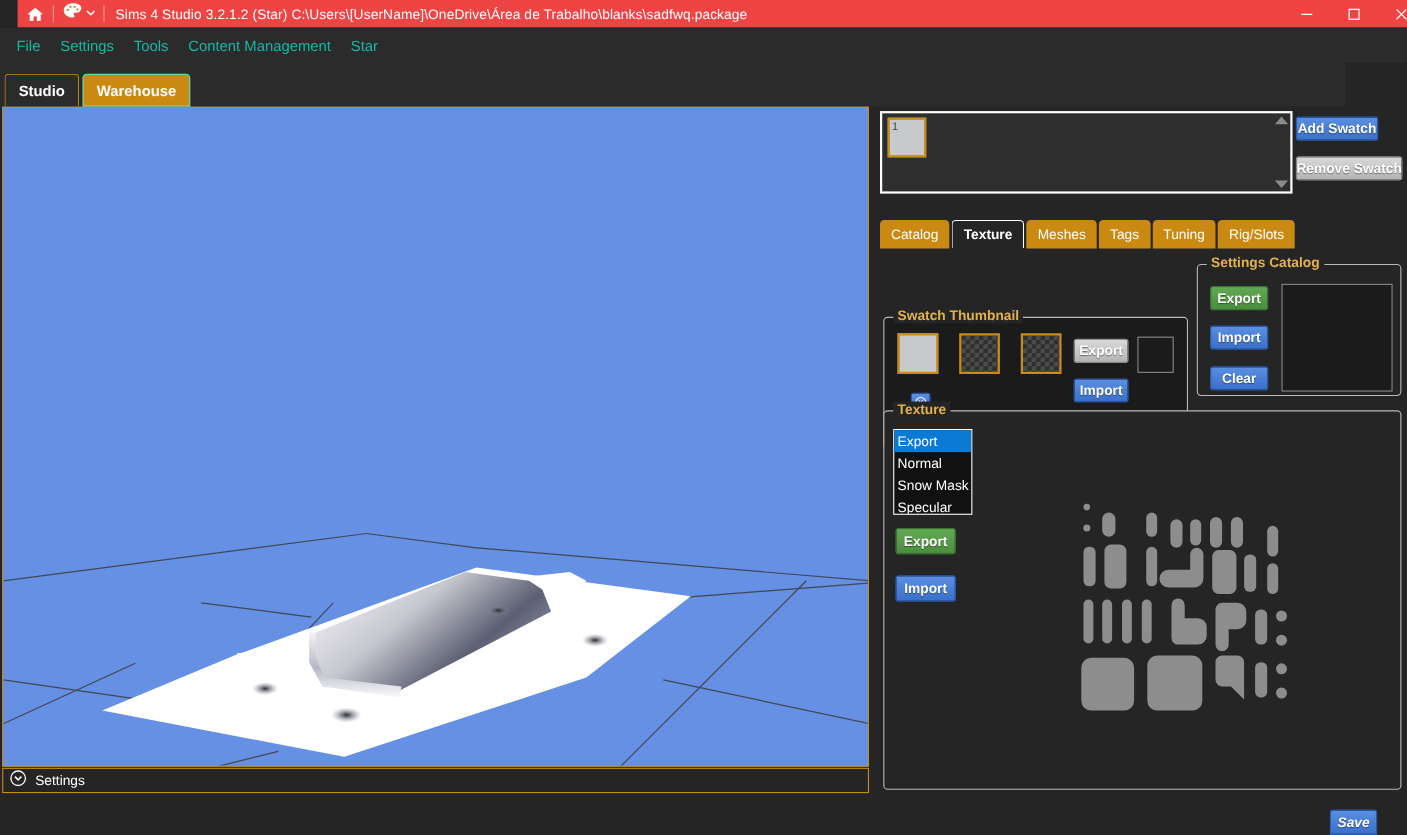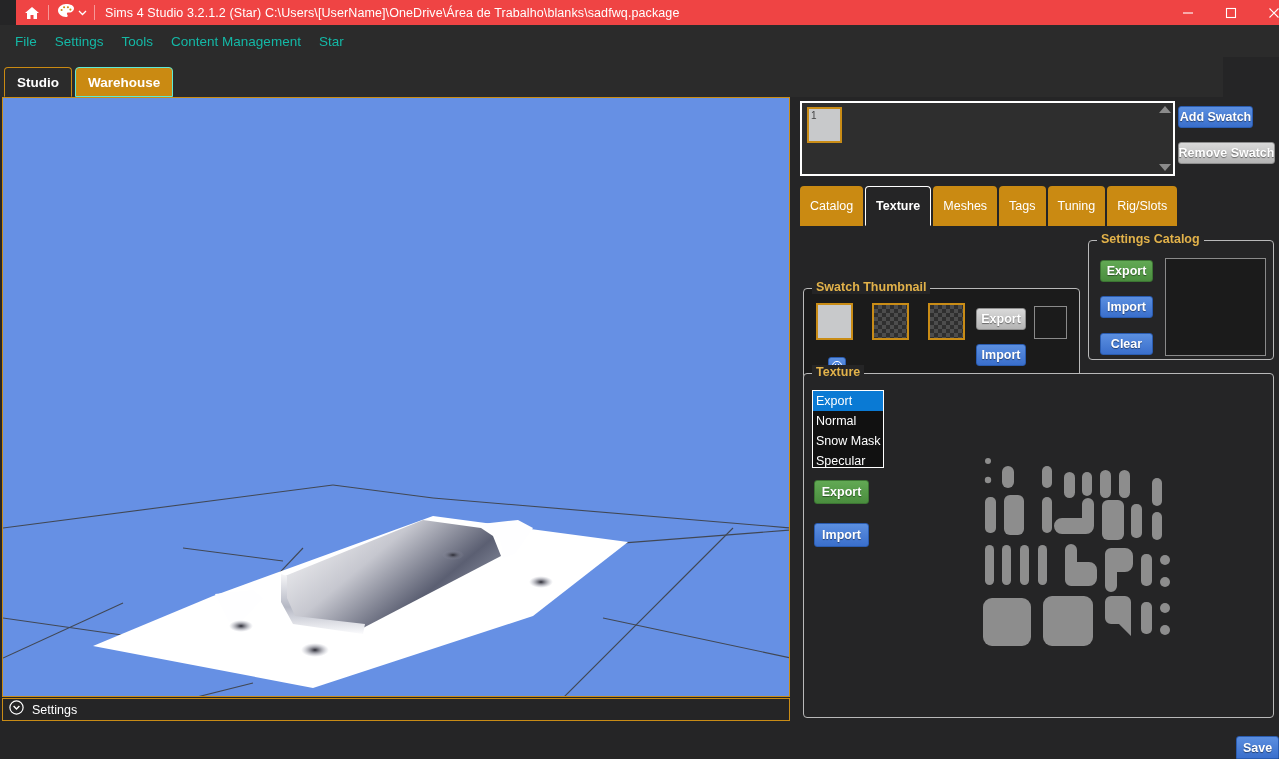--- a/index.html
+++ b/index.html
@@ -105,21 +105,21 @@
     background:linear-gradient(#d9d9d9,#b4b4b4); border:1px solid #8d8d8d;
     color:#ffffff; text-shadow:0 1px 1px rgba(80,80,80,.8);
   }
 
   .btn-addswatch { position:absolute; left:383px; top:9px; width:75px; height:22px; }
   .btn-remswatch { position:absolute; left:383px; top:45px; width:97px; height:22px; }
 
   
   .sectabs { position:absolute; left:5px; top:101px; width:474px; height:28px; display:flex; align-items:flex-end; }
   .stab {
-    height:40px; padding:0 10px; display:flex; align-items:center;
+    height:26px; padding:0 10px; display:flex; align-items:center;
     font-size:12.5px; color:#ffffff; background:#ca8a12;
     border-radius:4px 4px 0 0; margin-right:2px;
   }
   .stab.active {
     background:#252526; border:1px solid #ffffff; border-bottom:1px solid #252526;
     font-weight:bold;
   }
 
   .groupbox { position:absolute; border:1px solid #b9b9b9; border-radius:4px; }
   .gb-legend {
@@ -151,21 +151,21 @@
     position:absolute; left:8px; top:16px; width:72px; height:78px;
     background:#111111; border:1px solid #ffffff; overflow:hidden;
   }
   .texlist-item {
     height:20px; line-height:20px; padding-left:3px; font-size:12.5px; color:#ffffff;
   }
   .texlist-item.sel { background:#0a7ad4; }
 
   .texpreview { position:absolute; left:165px; top:68px; width:220px; height:220px; }
 
-  .btn-save { position:absolute; left:1236px; top:736px; width:43px; height:23px; border-radius:3px 3px 0 0; }
+  .btn-save { position:absolute; left:1209px; top:736px; width:43px; height:23px; border-radius:3px 3px 0 0;font-style:italic; }
   .bottombar { position:absolute; left:0; top:737px; width:1279px; height:22px; background:#252526; }
 </style>
 </head>
 <body>
 
 <div class="app">
 
   <div class="titlebar">
     <div class="tb-left">
       <div class="tb-icon-btn">

